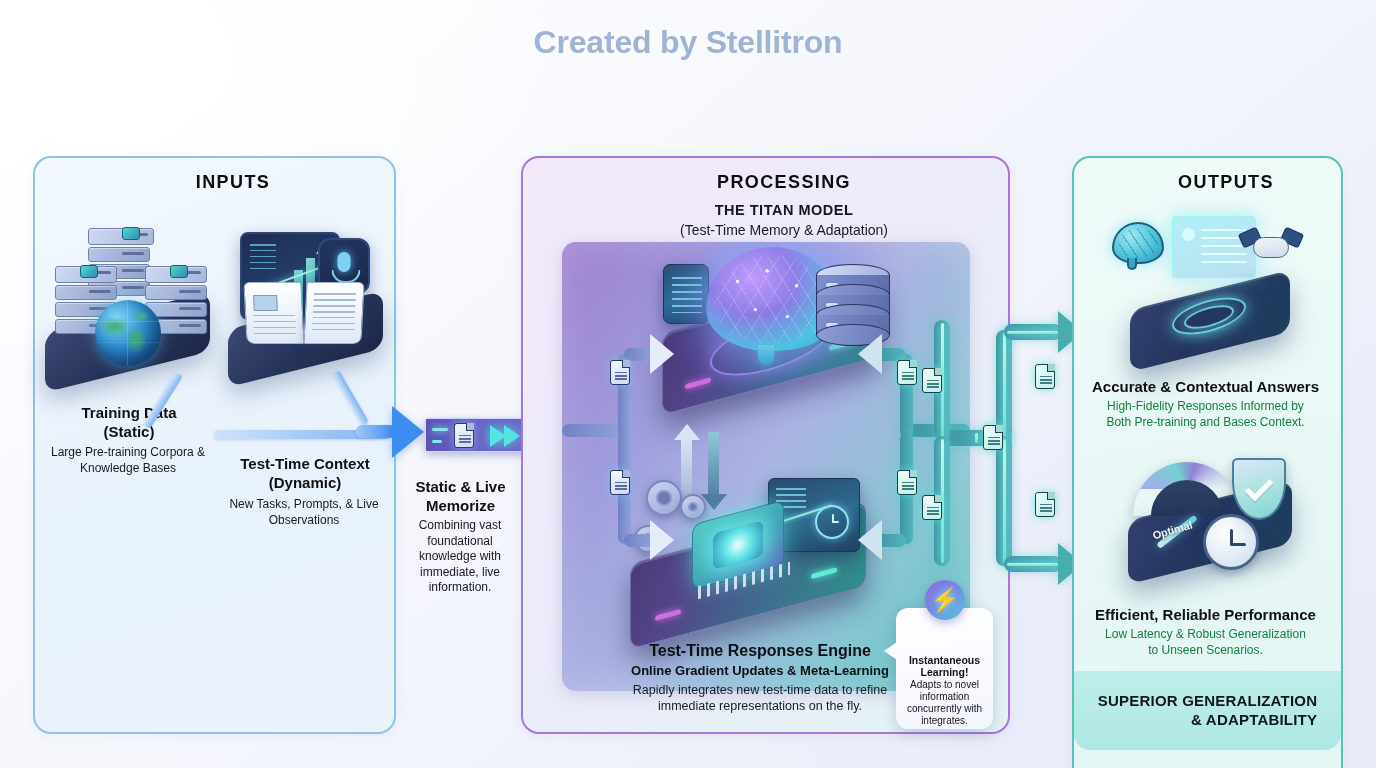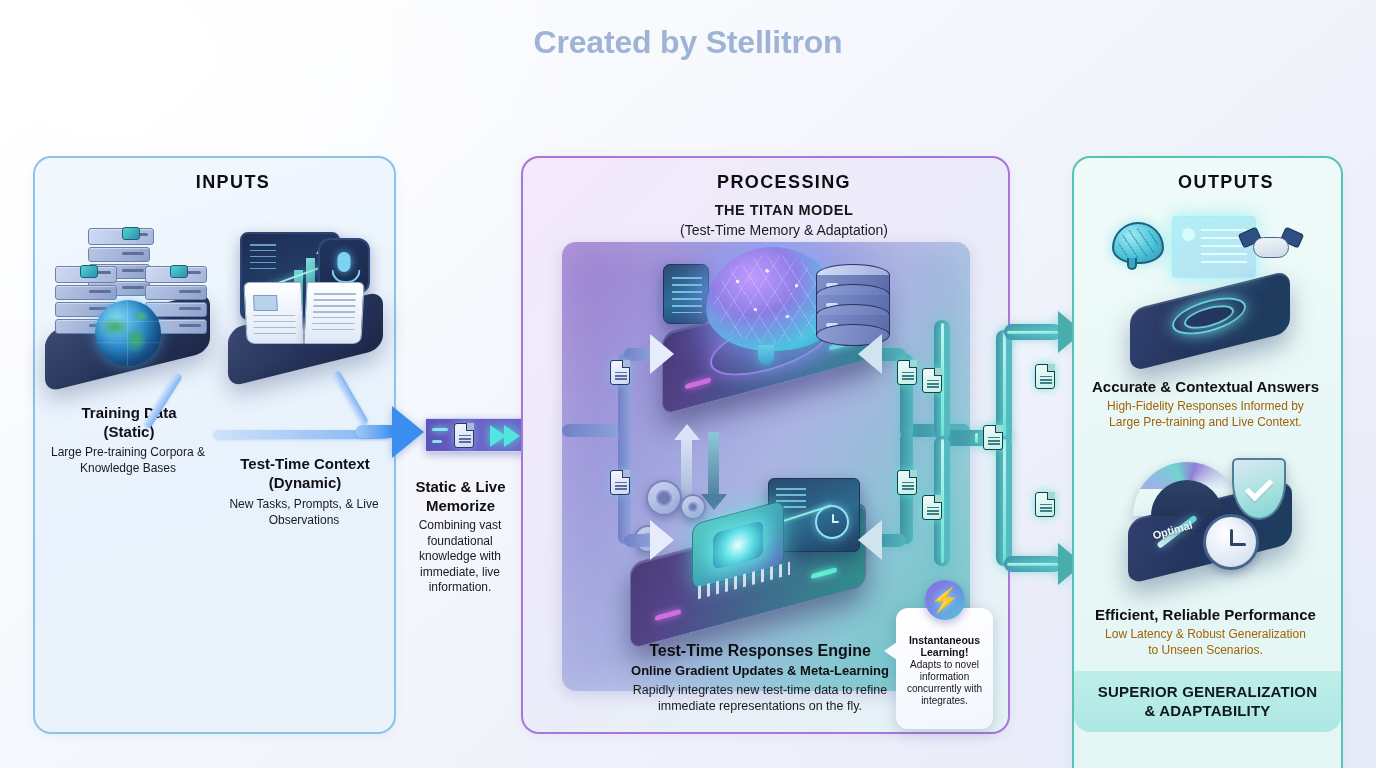--- a/index.html
+++ b/index.html
@@ -331,29 +331,29 @@
   .clock2{
     position:absolute;width:56px;height:56px;border-radius:50%;
     background:radial-gradient(circle at 38% 32%,#ffffff,#dbe6f3 70%,#b9c9de 100%);
     border:3px solid #44648a;box-shadow:0 4px 10px rgba(40,60,110,.35);
   }
   .clock2::before,.clock2::after{content:"";position:absolute;background:#2d4566;border-radius:2px;}
   .clock2::before{left:50%;top:12px;width:3px;height:17px;margin-left:-1.5px;}
   .clock2::after{left:50%;top:26px;width:15px;height:3px;}
 
   #out-footer{
-    position:absolute;left:1074px;top:671px;width:267px;height:61px;
+    position:absolute;left:1074px;top:671px;width:267px;height:79px;
     border-radius:0 0 16px 16px;
     background:linear-gradient(180deg,#bfeeea,#aee7e3);
-    display:flex;align-items:center;justify-content:center;text-align:center;
+    display:flex;align-items:center;justify-content:center;text-align:right;
   }
   #out-footer .t{font-size:15px;font-weight:bold;color:#10181c;line-height:1.25;letter-spacing:.2px;}
 
   .out-cap-title{position:absolute;text-align:center;font-size:15px;font-weight:bold;color:#0f0f14;width:267px;}
-  .out-cap-desc{position:absolute;text-align:center;font-size:12px;color:#a16207;width:267px;line-height:1.3;}
+  .out-cap-desc{position:absolute;text-align:center;font-size:12px;color:#15803d;width:267px;line-height:1.3;}
 </style>
 </head>
 <body>
 
 <div class="title-wrap">
   <div class="subtitle">Created by Stellitron</div>
 </div>
 
 <div class="panel" id="panel-inputs">
   <div class="panel-head">INPUTS</div>
@@ -521,21 +521,21 @@
     <div class="doc-icon teal" style="left:335px;top:118px;"></div>
     <div class="doc-icon teal" style="left:335px;top:228px;"></div>
   </div>
 </div>
 
 <div class="cap-title" style="left:600px;top:641px;width:320px;font-size:16px;">Test-Time Responses Engine</div>
 <div class="cap-title" style="left:600px;top:663px;width:320px;font-size:13px;">Online Gradient Updates &amp; Meta-Learning</div>
 <div class="cap-desc" style="left:626px;top:682px;width:268px;font-size:12.5px;">Rapidly integrates new test-time data to refine immediate representations on the fly.</div>
 
 <div id="callout">
-  <div class="callout-title" style="margin-top:20px;">
+  <div class="callout-title" style="margin-top:40px;">
     <span>Instantaneous</span><br>
     <span>Learning!</span>
   </div>
   <div class="callout-body">Adapts to novel information concurrently with integrates.</div>
 </div>
 <div id="bolt-badge">
     <span>⚡</span>
   </div>
 
 <div>
@@ -584,21 +584,21 @@
       <div class="stem"></div>
     </div>
   <div class="hands" style="left:1240px;top:228px;">
     <div class="cuff" style="left:0;top:2px;transform:rotate(-24deg);"></div>
     <div class="cuff" style="right:0;top:2px;transform:rotate(24deg);"></div>
     <div class="palm" style="left:13px;top:9px;"></div>
   </div>
 </div>
 <div class="out-cap-title" style="left:1072px;top:378px;">Accurate &amp; Contextual Answers</div>
 <div class="out-cap-desc" style="left:1072px;top:399px;">
-  <span>High-Fidelity Responses Informed by</span><br><span>Large Pre-training and Live Context.</span>
+  <span>High-Fidelity Responses Informed by</span><br><span>Both Pre-training and Bases Context.</span>
 </div>
 
 <div>
   <div class="out-base" style="left:1128px;top:500px;width:164px;height:64px;"></div>
   <div class="gauge" style="left:1133px;top:462px;"></div>
   <div class="needle" style="left:1148px;top:514px;transform:rotate(-38deg);"></div>
   <div class="opt-label" style="left:1152px;top:524px;">Optimal</div>
   <div class="clock2" style="left:1203px;top:514px;"></div>
   <div class="shield" style="left:1232px;top:458px;">
     <div class="check"></div>

